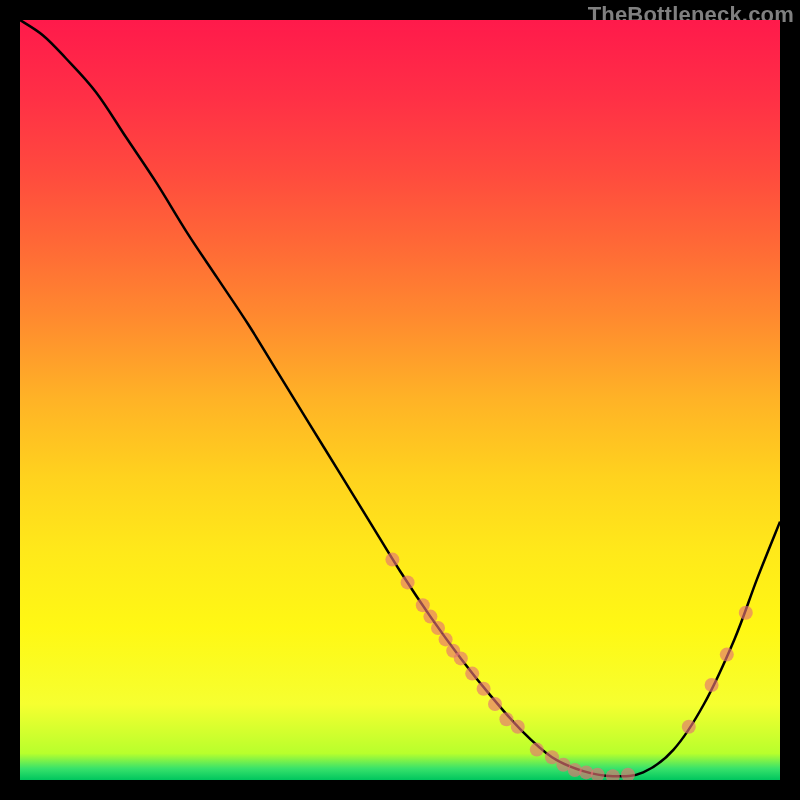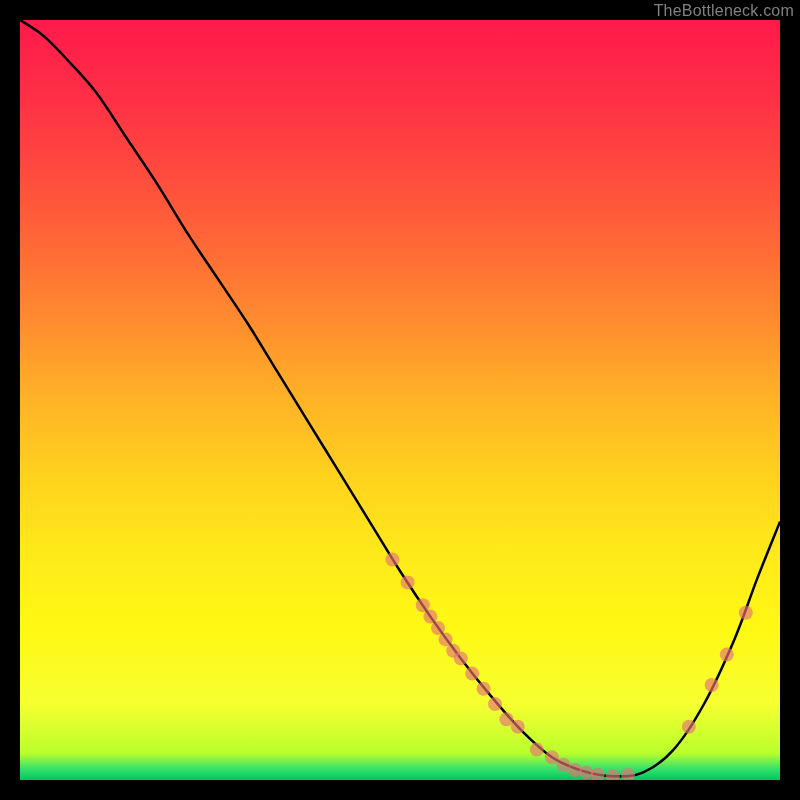--- a/index.html
+++ b/index.html
@@ -23,22 +23,22 @@
     width: 760px;
     height: 760px;
   }
   svg {
     display: block;
   }
   .watermark {
     position: absolute;
     top: 2px;
     right: 6px;
-    font-size: 16px;
-    font-weight: 400;
+    font-size: 22px;
+    font-weight: 700;
     color: #808080;
     letter-spacing: 0.2px;
   }
   .curve {
     fill: none;
     stroke: #000;
     stroke-width: 2.5;
   }
   .marker {
     opacity: 0.65;

